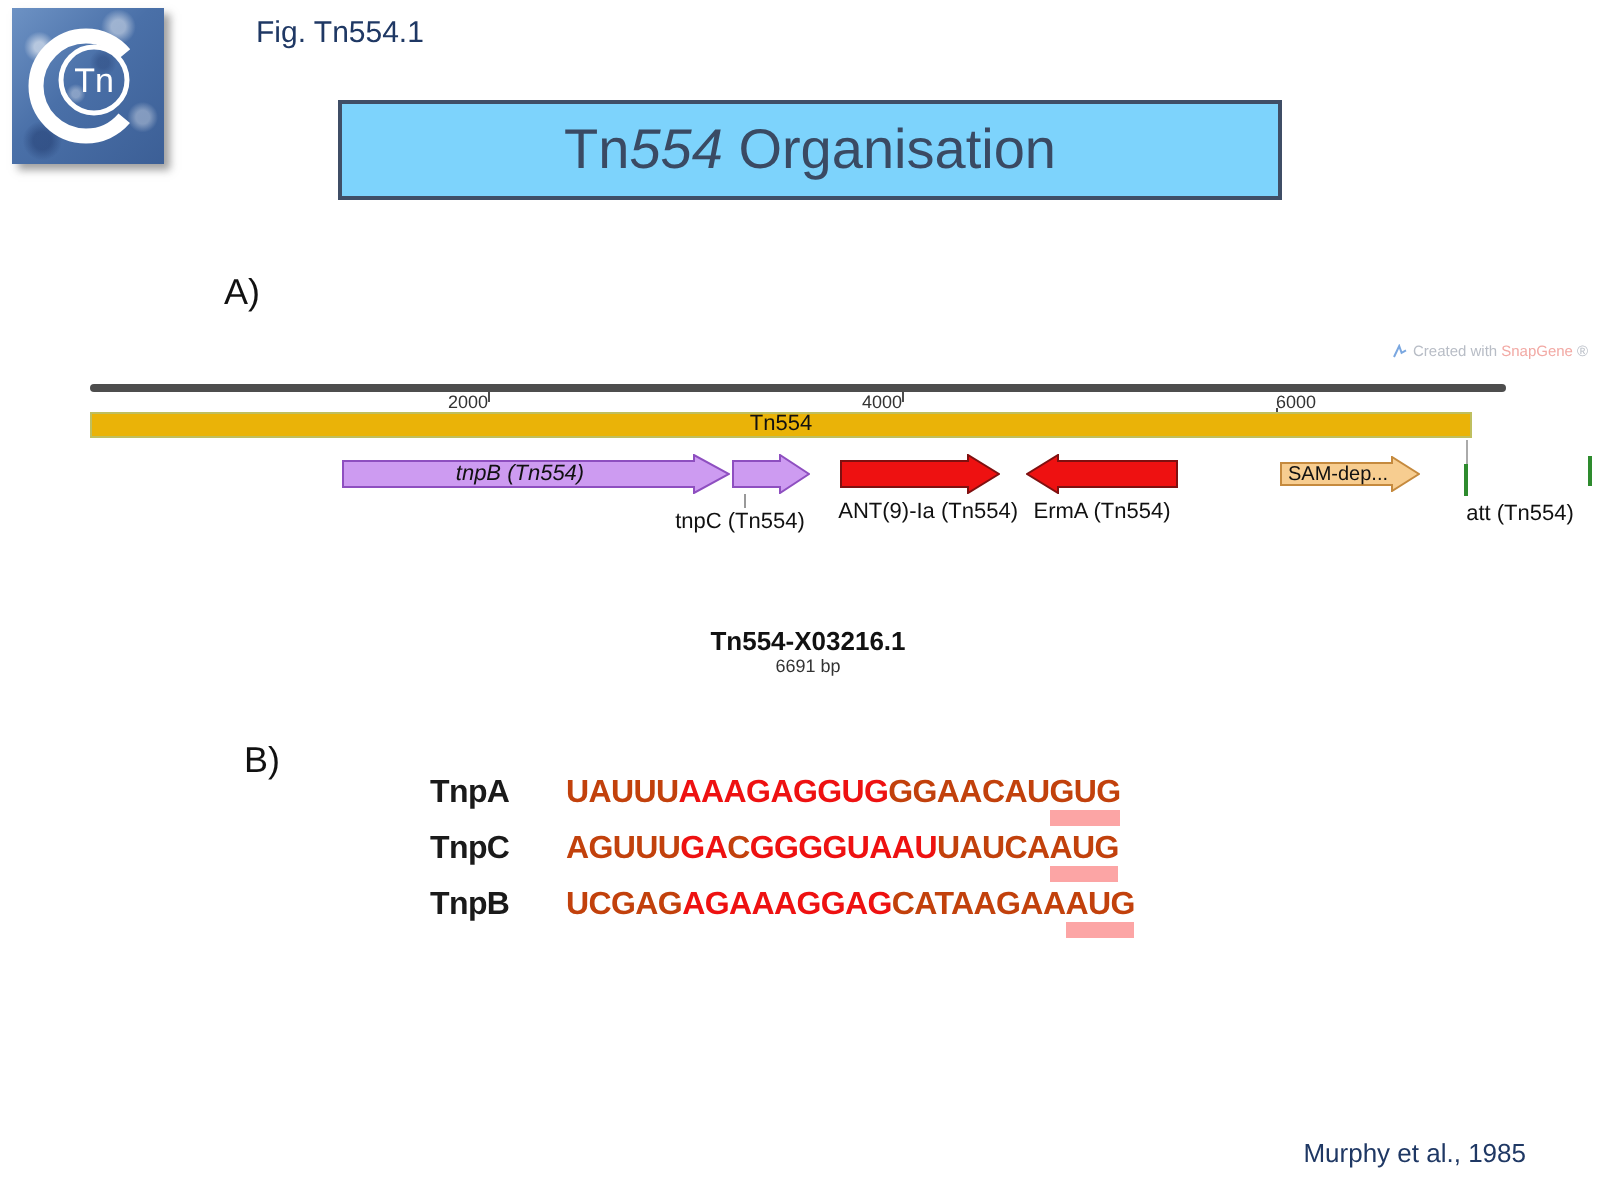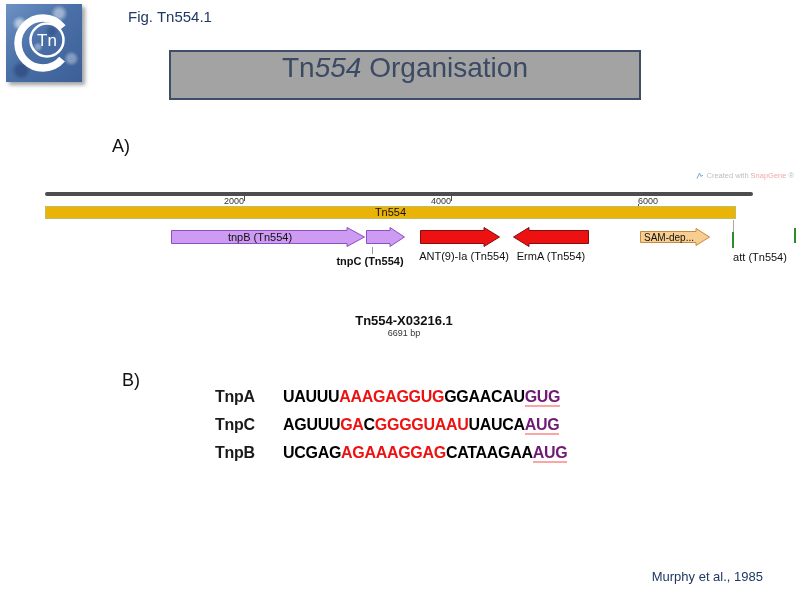--- a/index.html
+++ b/index.html
@@ -17,22 +17,22 @@
       radial-gradient(circle at 42% 55%, rgba(255,255,255,.35) 0 3%, transparent 8%),
       radial-gradient(circle at 86% 70%, rgba(255,255,255,.35) 0 4%, transparent 9%),
       radial-gradient(circle at 20% 85%, rgba(15,35,85,.35) 0 5%, transparent 11%),
       radial-gradient(circle at 60% 35%, rgba(15,35,85,.25) 0 4%, transparent 10%),
       linear-gradient(135deg,#6d92c4 0%,#4a70a8 45%,#3c5f96 100%);
   }
   
   .fig-label{position:absolute;left:128px;top:8px;font-size:15px;color:#1F3864;}
   .title-box{
     position:absolute;left:169px;top:50px;width:468px;height:46px;
-    border:2px solid #3F4E66;background:#a3a3a3;
-    display:flex;align-items:flex-start;justify-content:center;
+    border:2px solid #3F4E66;background:#7dd3fc;
+    display:flex;align-items:center;justify-content:center;
   }
   .title-box .t{font-size:28px;color:#3A4A63;}
   .title-box .t i{font-style:italic;}
   .sec-label{position:absolute;font-size:18px;color:#111;}
   #sectionA{left:112px;top:136px;}
   #sectionB{left:122px;top:370px;}
   
   .watermark{position:absolute;right:6px;top:171px;font-size:7.5px;color:#b8bdc6;display:flex;align-items:center;gap:2px;}
   .watermark .brand{color:#f2a9a4;}
   .ruler{position:absolute;left:45px;top:192px;width:708px;height:4px;background:#4D4D4D;border-radius:2px;}
@@ -54,23 +54,23 @@
   }
   .maplabel{position:absolute;font-size:11px;color:#111;text-align:center;width:100px;}
   .leader{position:absolute;width:1px;background:#999;}
   .attline{position:absolute;width:2px;background:#2E8B2E;}
   .acc{position:absolute;left:304px;top:313px;width:200px;text-align:center;font-size:13px;font-weight:bold;color:#111;}
   .bp{position:absolute;left:304px;top:328px;width:200px;text-align:center;font-size:9px;color:#333;}
   
   .seq-wrap{position:absolute;left:215px;top:383px;}
   .seq-row{display:flex;height:28px;align-items:center;font-size:16px;font-weight:600;letter-spacing:-0.3px;color:#1a1a1a;}
   .seq-name{width:68px;flex:0 0 68px;}
-  .seg-plain{color:#000000;}
+  .seg-plain{color:#c2410c;}
   .seg-red{color:#EE1111;}
-  .seg-start{color:#701a75;border-bottom:2px solid #fca5a5;}
+  .seg-start{color:#c2410c;border-bottom:8px solid #fca5a5;}
   
   .citation{position:absolute;right:37px;top:569px;font-size:13px;color:#1F3864;}
 </style>
 </head>
 <body>
 
 <div id="slide">
 
   <div class="logo">
     <svg width="76" height="78" viewBox="0 0 76 78">
@@ -112,30 +112,30 @@
   </div>
 
   <div class="backbone">
     <span>Tn554</span>
   </div>
 
   <div class="gene" style="left:171px;top:227px;width:194px;height:20px;">
     <svg width="194" height="20">
         <polygon points="0.5,3.5 176,3.5 176,0.5 193.5,10 176,19.5 176,16.5 0.5,16.5" fill="#CD9BF1" stroke="#8E4FC0" stroke-width="1"></polygon>
       </svg>
-    <div class="glabel" style="padding-right:16px;">tnpB (Tn554)</div>
+    <div class="glabel" style="padding-right:16px;font-style:italic;">tnpB (Tn554)</div>
   </div>
 
   <div class="gene" style="left:366px;top:227px;width:39px;height:20px;">
     <svg width="39" height="20">
         <polygon points="0.5,3.5 24,3.5 24,0.5 38.5,10 24,19.5 24,16.5 0.5,16.5" fill="#CD9BF1" stroke="#8E4FC0" stroke-width="1"></polygon>
       </svg>
   </div>
   <div class="leader" style="left:372px;top:247px;height:7px;"></div>
-  <div class="maplabel" style="left:320px;top:255px;font-weight:bold;">tnpC (Tn554)</div>
+  <div class="maplabel" style="left:320px;top:255px;">tnpC (Tn554)</div>
 
   <div class="gene" style="left:420px;top:227px;width:80px;height:20px;">
     <svg width="80" height="20">
         <polygon points="0.5,3.5 64,3.5 64,0.5 79.5,10 64,19.5 64,16.5 0.5,16.5" fill="#EE1111" stroke="#7F1010" stroke-width="1"></polygon>
       </svg>
   </div>
   <div class="maplabel" style="left:409px;top:250px;text-align:right;">ANT(9)-Ia (Tn554)</div>
 
   <div class="gene" style="left:513px;top:227px;width:76px;height:20px;">
     <svg width="76" height="20">

